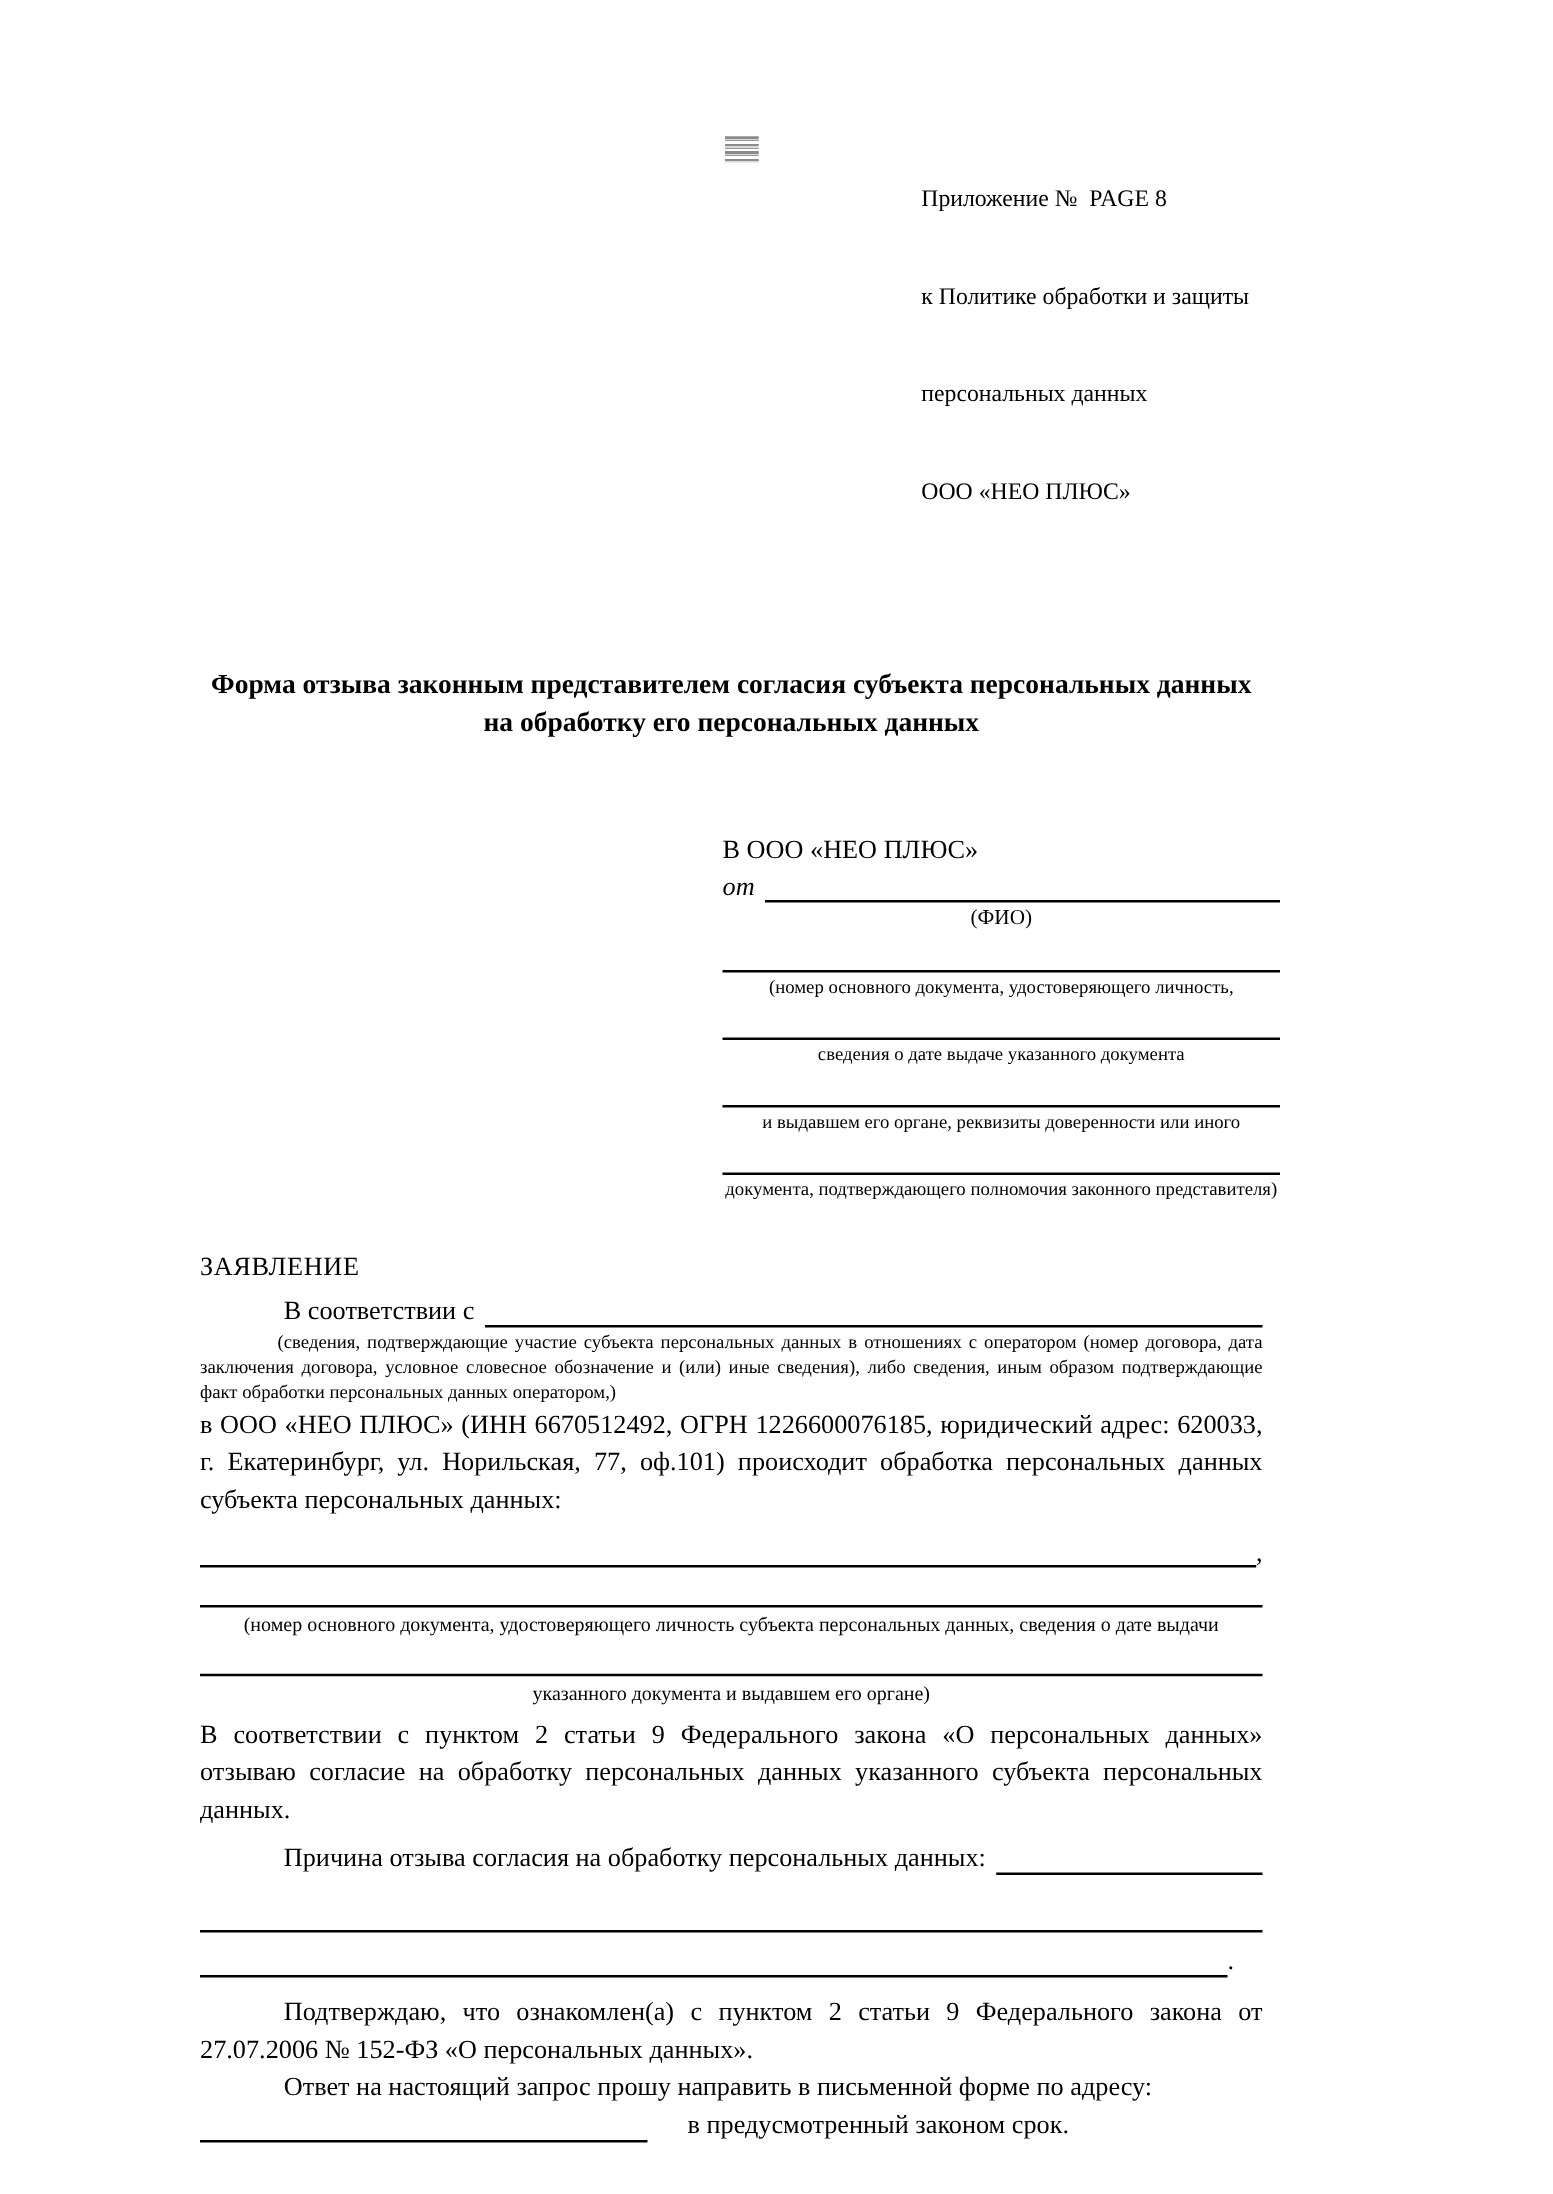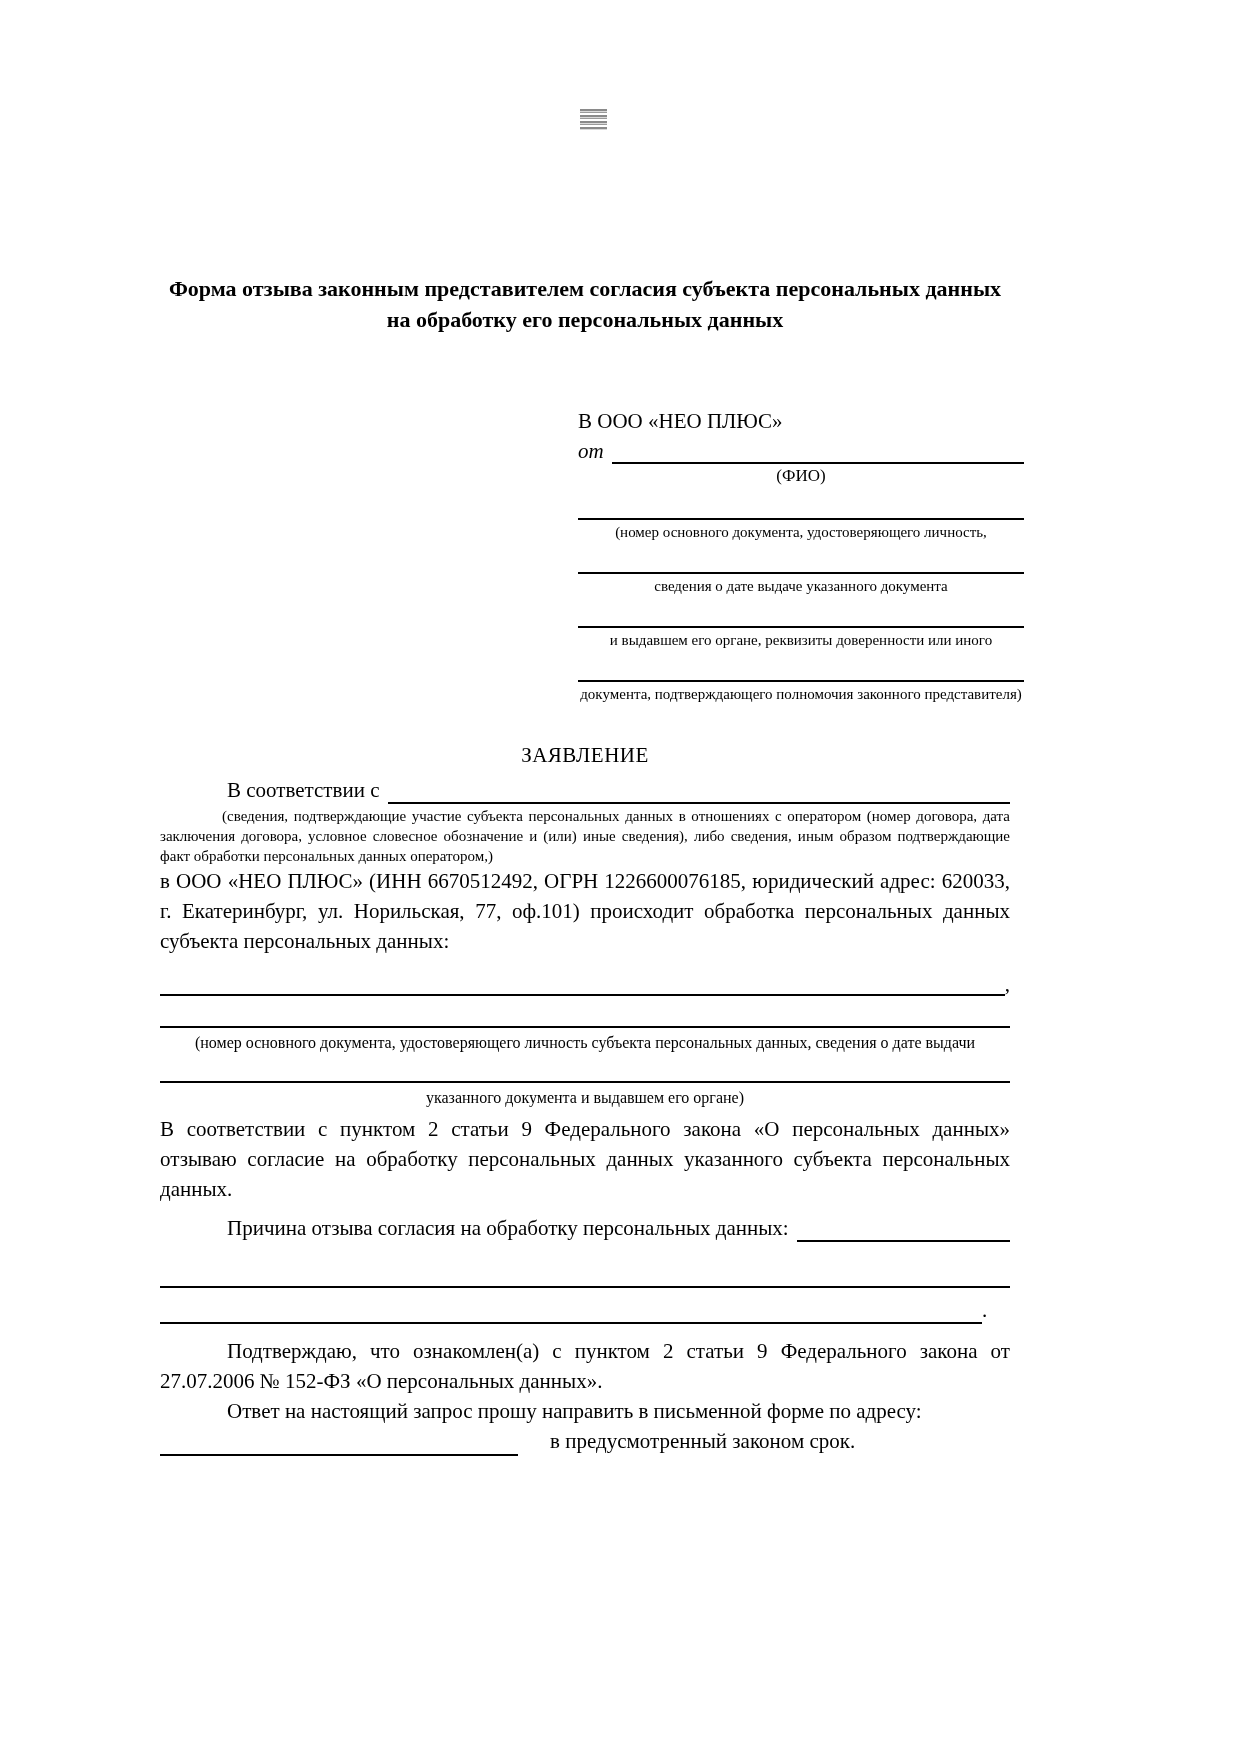--- a/index.html
+++ b/index.html
@@ -84,21 +84,21 @@
   .cap {
     font-size: 15px;
     line-height: 19px;
     margin-top: 3px;
     text-align: center;
   }
   
   .statement-heading {
     margin-top: 36px;
     font-size: 21px;
-    text-align: center;
+    text-align: left;
     line-height: 30px;
     letter-spacing: 0.5px;
   }
   .line-flex {
     display: flex;
     align-items: flex-end;
     font-size: 21px;
     line-height: 28px;
   }
   .indent { padding-left: 67px; white-space: nowrap; padding-right: 8px; }
@@ -159,20 +159,26 @@
     height: 22px;
   }
 </style>
 </head>
 <body>
 
 <div class="content">
 
   <div class="header-row">
     <div class="marker-icon"></div>
+    <div class="header-text">
+      <div>Приложение №  PAGE 8</div>
+      <div>к Политике обработки и защиты</div>
+      <div>персональных данных</div>
+      <div>ООО «НЕО ПЛЮС»</div>
+    </div>
   </div>
 
   <div class="doc-title">Форма отзыва законным представителем согласия субъекта персональных данных на обработку его персональных данных</div>
 
   <div class="addressee">
     <div class="addr-to">В ООО «НЕО ПЛЮС»</div>
     <div class="addr-from">
       <span class="from-label">от</span>
       <span class="fill"></span>
     </div>

